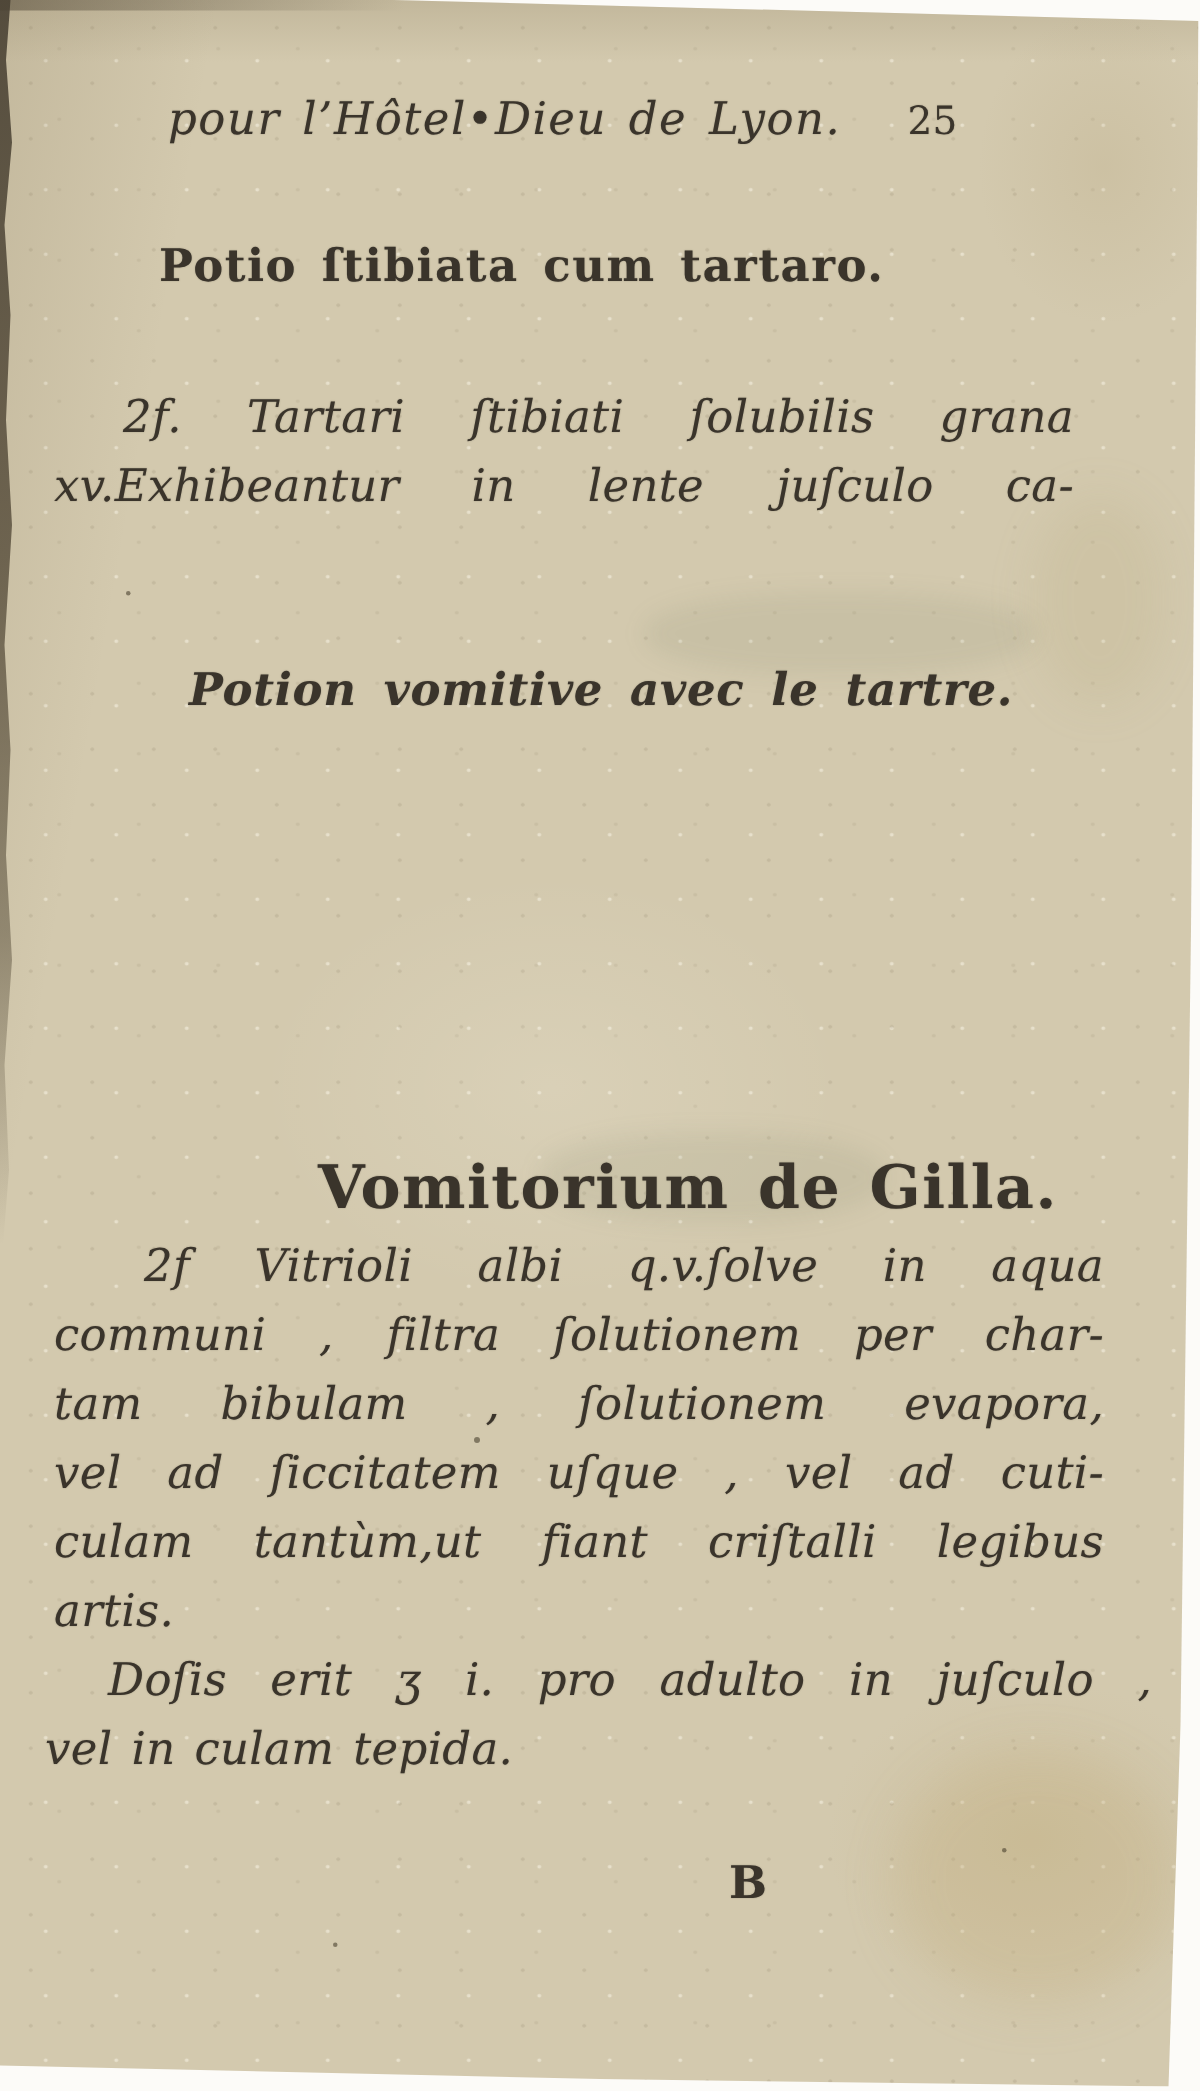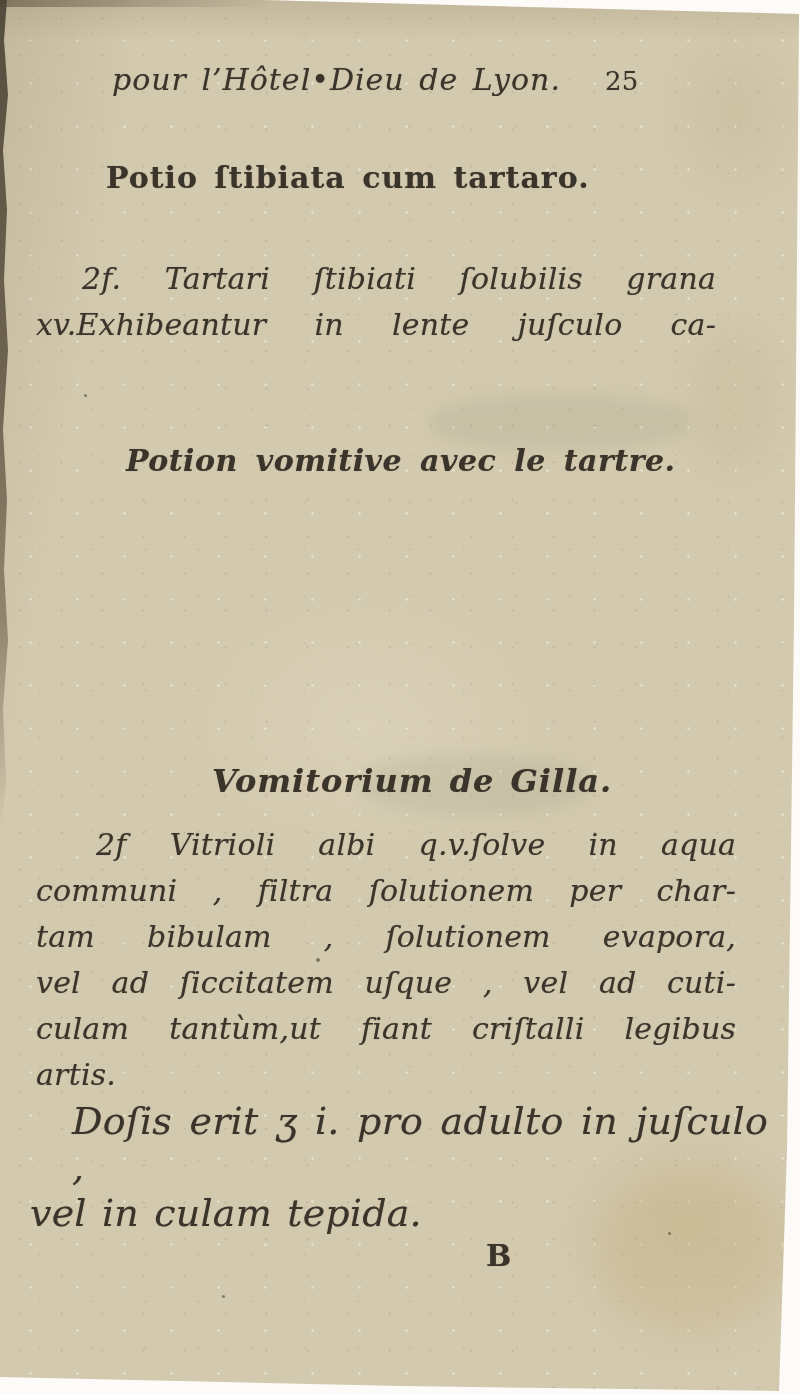--- a/index.html
+++ b/index.html
@@ -71,26 +71,26 @@
   .h-potio{top:140px;left:106px;font-size:30px;letter-spacing:1px;word-spacing:5px;}
 
   .p-tartari{top:228px;left:36px;width:680px;font-size:30px;line-height:46px;word-spacing:3px;margin-top:28px;}
   .p-tartari .l0{padding-left:46px;}
 
   .h-potion{top:418px;left:94px;font-size:30px;word-spacing:7px;letter-spacing:.5px;margin-left:32px;}
 
   .p-prenez{top:502px;left:38px;width:618px;font-size:32px;line-height:47px;word-spacing:3px;}
   .p-prenez .l0{padding-left:46px;}
 
-  .h-vomit{top:735px;left:212px;font-size:32px;letter-spacing:1px;word-spacing:4px;font-style:italic;}
+  .h-vomit{top:735px;left:212px;font-size:40px;letter-spacing:1px;word-spacing:4px;}
 
   .p-vitrioli{top:822px;left:36px;width:700px;font-size:30px;line-height:46px;word-spacing:3px;}
   .p-vitrioli .l0{padding-left:60px;}
 
-  .p-dose{top:1098px;left:30px;width:738px;font-size:38px;line-height:46px;word-spacing:3px;}
+  .p-dose{top:1098px;left:30px;width:738px;font-size:30px;line-height:46px;word-spacing:3px;}
   .p-dose .l0{padding-left:42px;}
 
   .sig{top:1238px;left:486px;font-size:30px;font-weight:600;letter-spacing:1px;}
 </style>
 </head>
 <body>
 
 <div class="scan">
   <div class="paper">
     <div class="topshade"></div>

